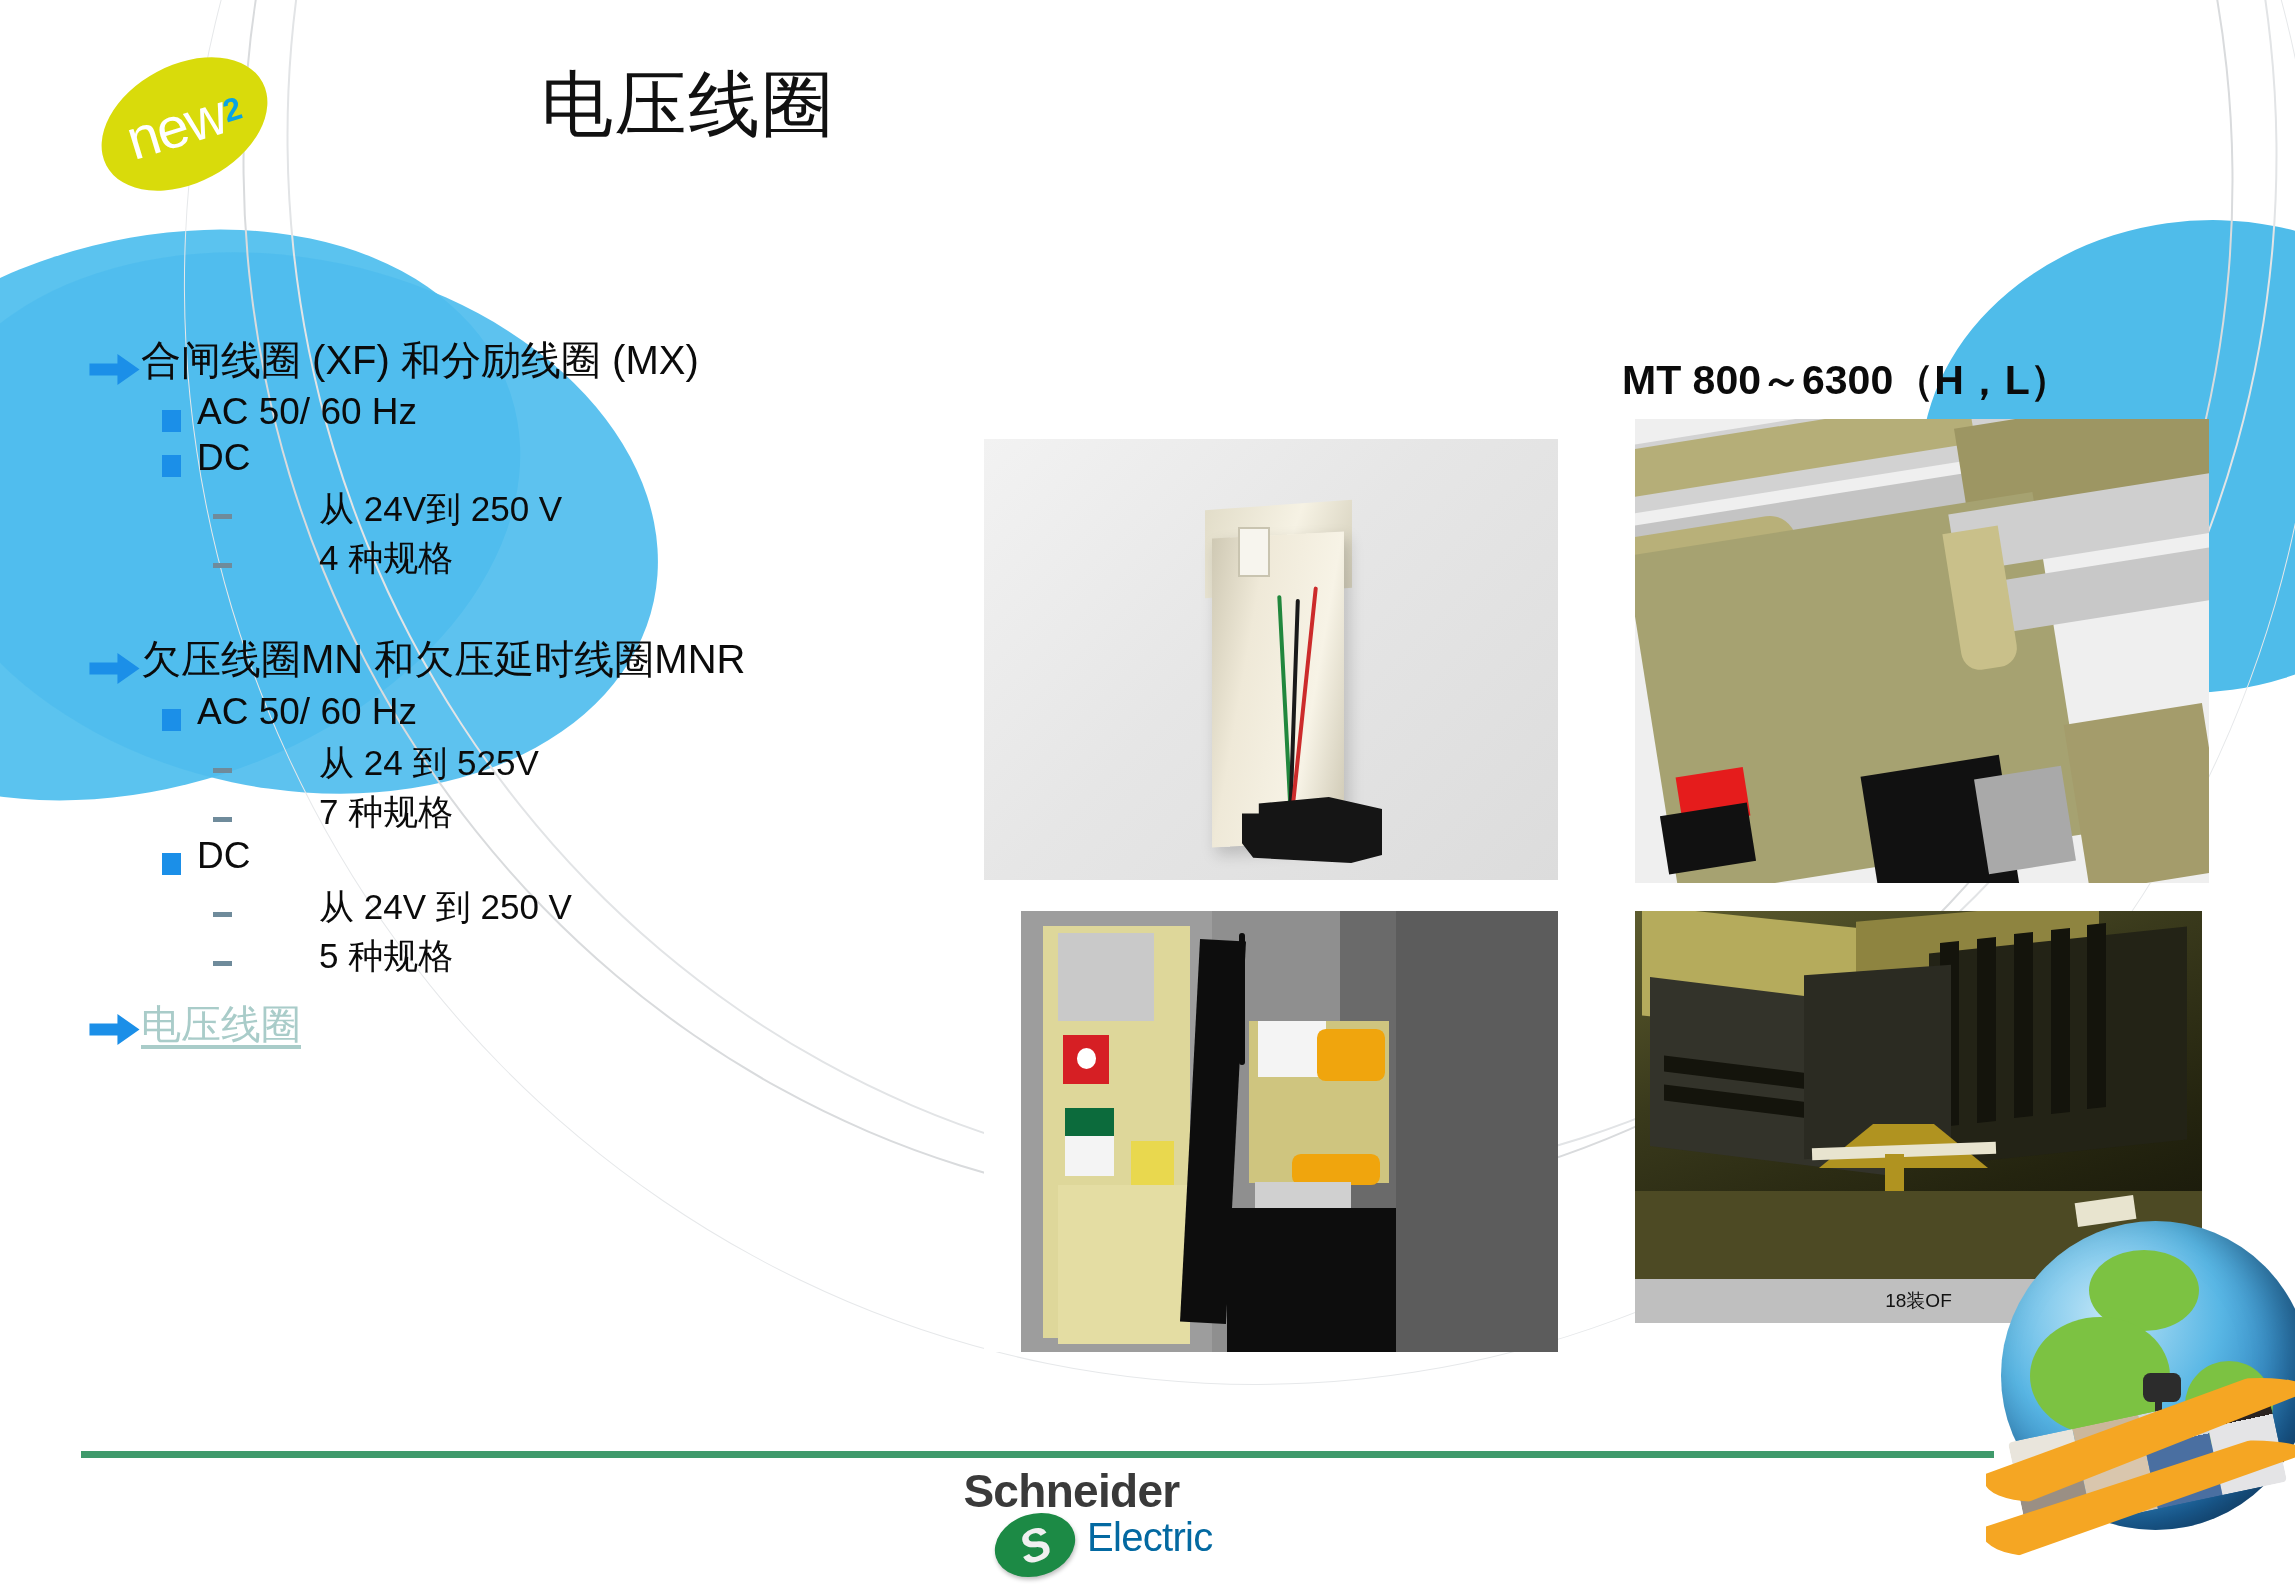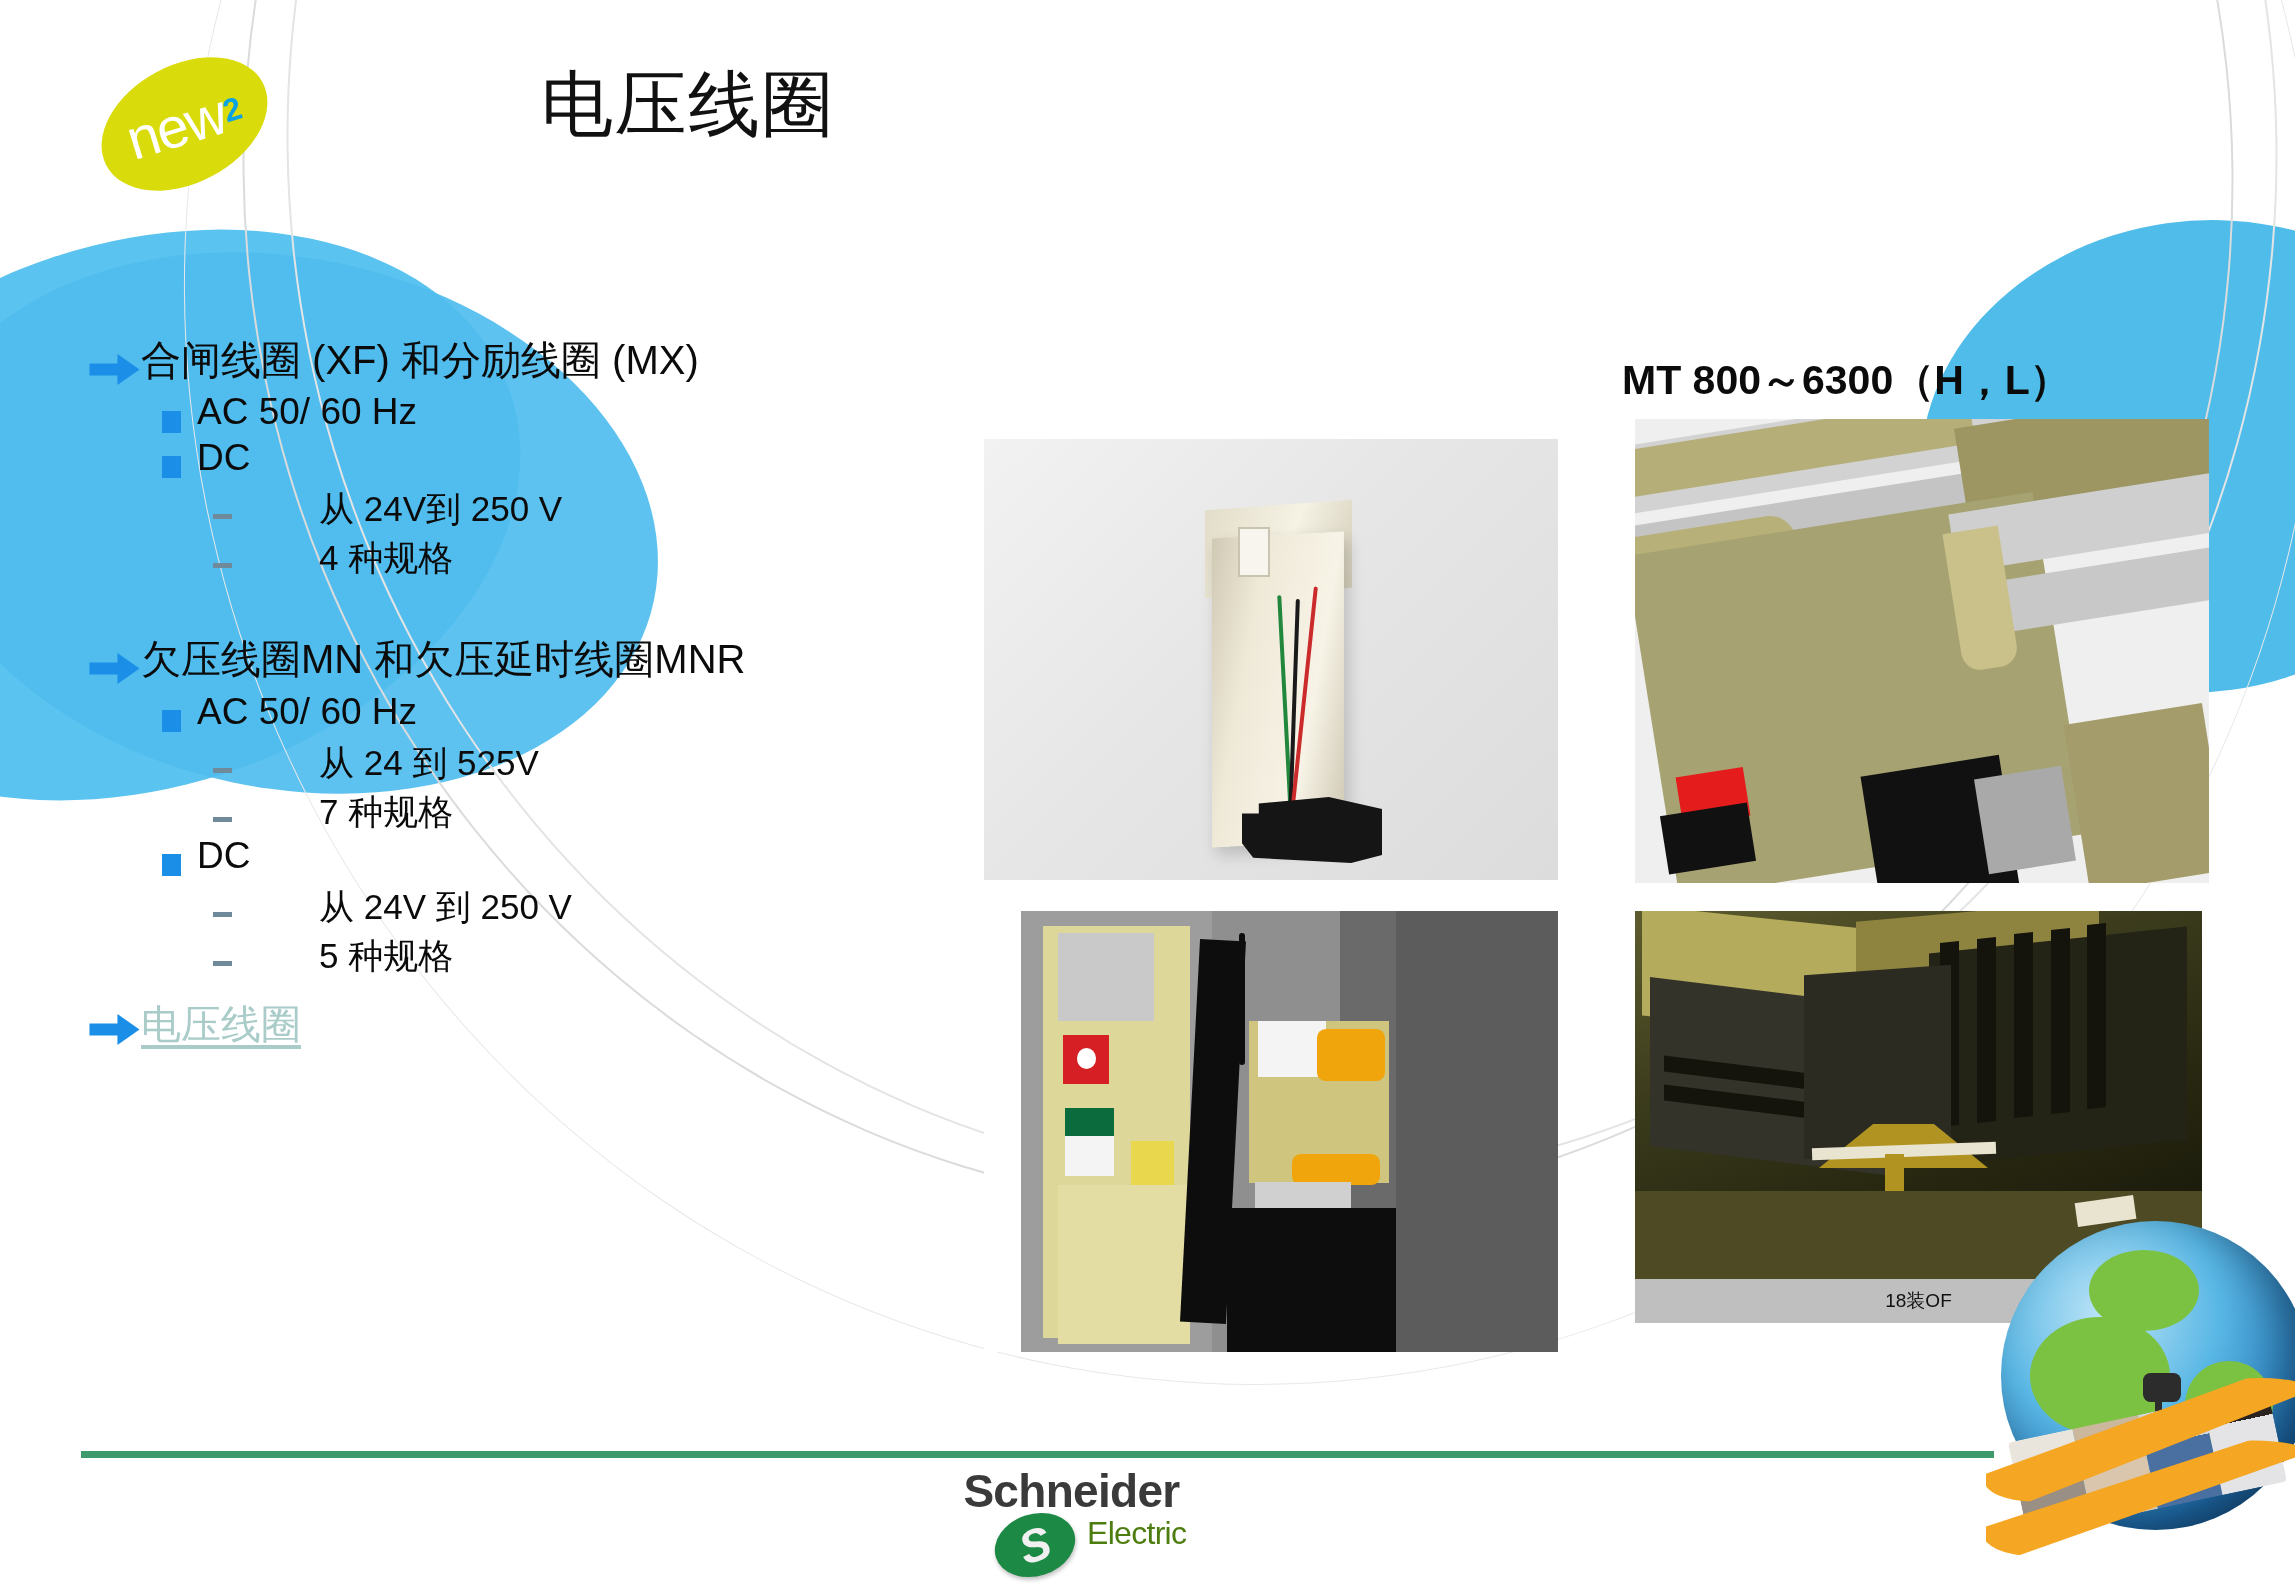--- a/index.html
+++ b/index.html
@@ -45,21 +45,21 @@
   
   .title{position:absolute;left:541px;top:57px;font-size:72px;color:#111;
     font-weight:400;letter-spacing:1.5px;white-space:nowrap;}
 
   
   .content{position:absolute;left:88px;top:335px;width:876px;}
   .lvl1{display:flex;align-items:flex-start;margin-top:2.9px;}
   .arrow{flex:0 0 auto;width:53px;height:37px;margin-top:13.2px;position:relative;}
   .arrow svg{display:block;}
   .lvl1 .t{font-size:40px;line-height:1.14;color:#0b0b0b;}
-  .lvl2{display:flex;align-items:flex-end;margin-left:74px;margin-top:4.4px;}
+  .lvl2{display:flex;align-items:center;margin-left:74px;margin-top:4.4px;}
   .sq{flex:0 0 auto;width:19px;height:22px;background:#1b8fe8;margin-top:16px;margin-right:16px;}
   .lvl2 .t{font-size:37px;line-height:1.1;color:#0b0b0b;}
   .lvl3{display:flex;align-items:flex-start;margin-left:125px;margin-top:10.3px;}
   .dash{flex:0 0 auto;width:19px;height:5.2px;background:#6f8b9b;margin-top:25px;margin-right:87px;}
   .lvl3 .t{font-size:35px;line-height:1.12;color:#0b0b0b;max-width:412px;}
   .gap{height:57px;}
   .link-row{display:flex;align-items:flex-start;margin-top:22px;}
   .link-row .t{font-size:40px;color:#a9ccc9;text-decoration:underline;
      text-underline-offset:7.4px;}
 
@@ -129,21 +129,21 @@
   .se-logo{position:absolute;left:956px;top:1468px;width:309px;height:110px;}
   .se-top{font-size:46px;font-weight:bold;color:#3a3a3a;letter-spacing:-0.7px;
      line-height:1;position:absolute;left:7.4px;top:0;}
   .se-ell{position:absolute;left:38px;top:46px;width:82px;height:62px;
      border-radius:50%;background:#1c8a45;transform:rotate(-18deg);
      box-shadow:0 2.9px 4.4px rgba(0,0,0,.25);}
   .se-s{position:absolute;left:38px;top:46px;width:82px;height:62px;
      display:flex;align-items:center;justify-content:center;
      transform:rotate(-18deg);font-size:46px;color:#f0f0f0;font-weight:bold;
      font-style:italic;line-height:1;}
-  .se-bot{font-size:32px;color:#4d7c0f;position:absolute;left:131px;top:49px;
+  .se-bot{font-size:40px;color:#0369a1;position:absolute;left:131px;top:49px;
      line-height:1;letter-spacing:-0.7px;text-align:center;}
 
   
   .globe{position:absolute;left:1986px;top:1221px;width:309px;height:368px;
      overflow:hidden;}
   .globe-ball{position:absolute;left:14.7px;top:0px;width:309px;height:309px;
      border-radius:50%;
      background:radial-gradient(circle at 34% 30%, #bfe5f7 0%, #59b7e5 38%, #1f6fb0 72%, #123a6b 100%);
      box-shadow:inset -20.6px -16px 44px rgba(0,0,0,.35);}
   .land{position:absolute;background:#7cc242;border-radius:50%;}

